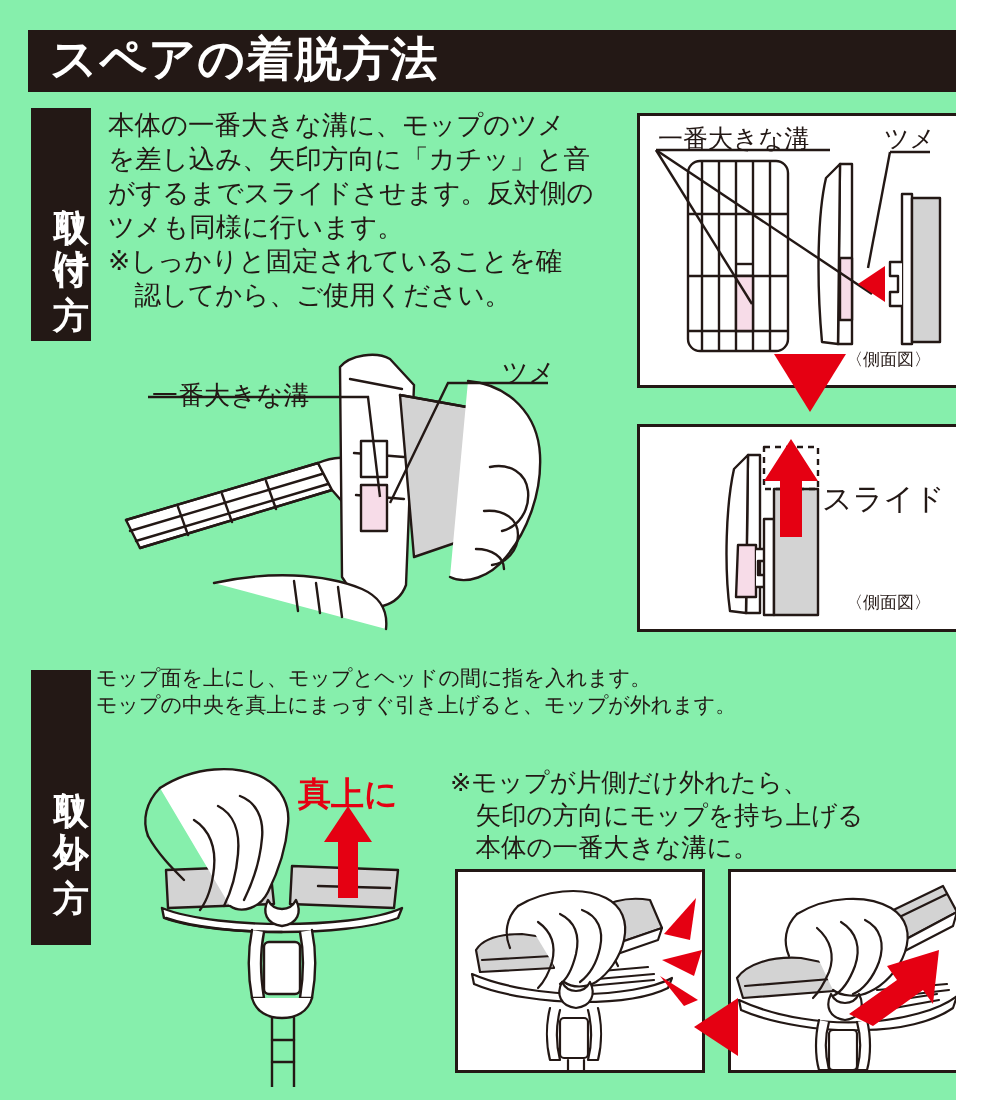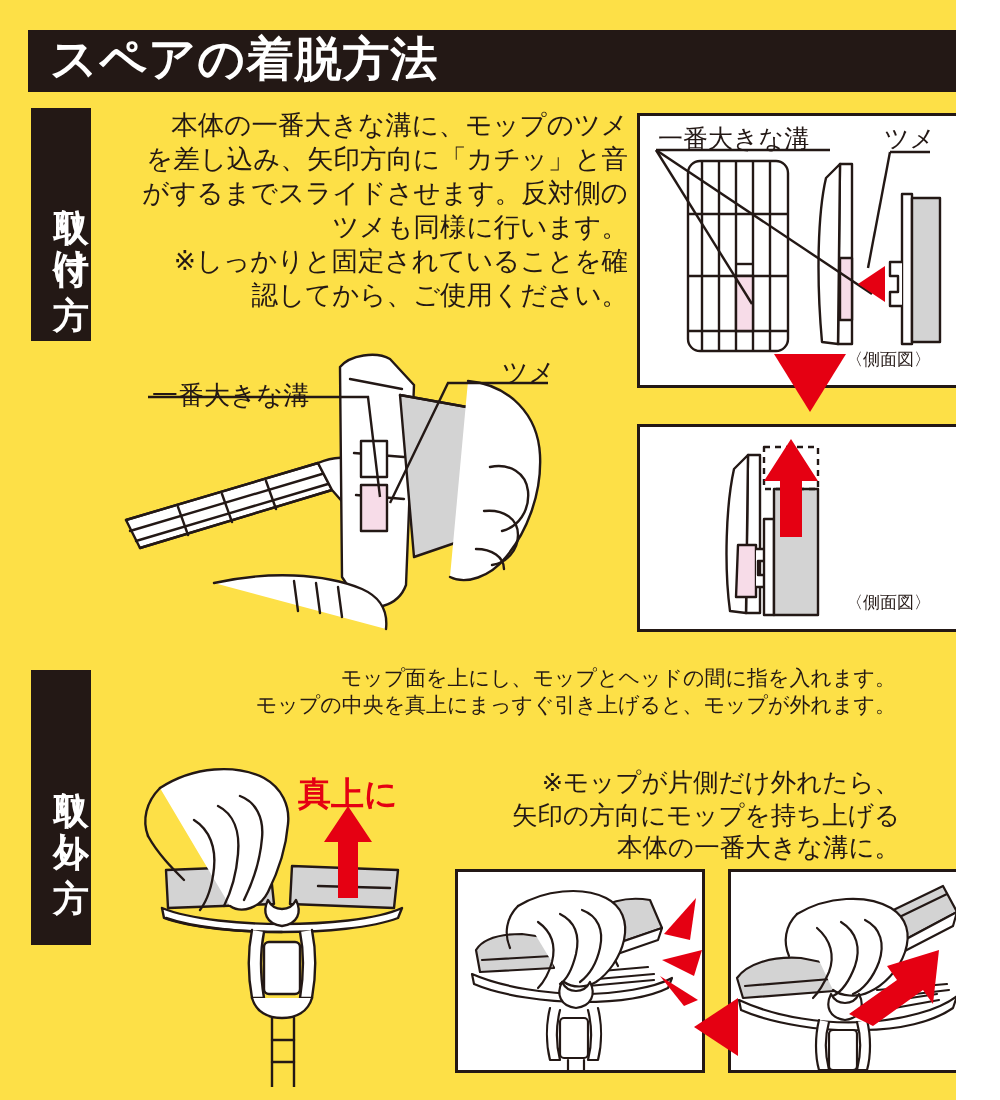--- a/index.html
+++ b/index.html
@@ -9,21 +9,21 @@
     background: #ffffff;
   }
   body {
     font-family: "Liberation Sans", "DejaVu Sans", sans-serif;
     color: #231815;
   }
   #page {
     position: relative;
     width: 956px;
     height: 1100px;
-    background: #fde047;
+    background: #86efac;
     overflow: hidden;
   }
 
   
   #title-banner {
     position: absolute;
     left: 28px;
     top: 30px;
     width: 947px;
     height: 62px;
@@ -69,21 +69,20 @@
     height: 275px;
   }
 
   
   .body-text {
     position: absolute;
     font-size: 26.5px;
     line-height: 1.285;
     color: #231815;
     white-space: pre;
-    text-align: right;
   }
   #attach-text {
     left: 108px;
     top: 108px;
     width: 520px;
   }
   #detach-text {
     left: 96px;
     top: 664px;
     width: 800px;
@@ -259,20 +258,21 @@
         <path d="M124 92 L134 92 L134 188 L124 188 Z" fill="#ffffff"></path>
         <path d="M134 62 L178 62 L178 188 L134 188 Z" fill="#d3d3d3"></path>
 
         <path d="M124 20 L178 20 L178 62 L124 62 Z" fill="none" stroke="#231815" stroke-width="2.4" stroke-dasharray="6 5"></path>
       </g>
 
       <g fill="#e50012">
         <polygon points="151,12 178,54 162,54 162,110 140,110 140,54 124,54"></polygon>
       </g>
     </svg>
+    <div class="frame-label" style="left:182px; top:52px; font-size:30px;">スライド</div>
     <div class="frame-caption" style="left:206px; top:164px;">〈側面図〉</div>
   </div>
 
   <div id="tab-detach" class="side-tab">取り外し方</div>
 
   <div id="detach-text" class="body-text">モップ面を上にし、モップとヘッドの間に指を入れます。
 モップの中央を真上にまっすぐ引き上げると、モップが外れます。</div>
 
   <div id="note-text" class="body-text">※モップが片側だけ外れたら、
 　矢印の方向にモップを持ち上げる

